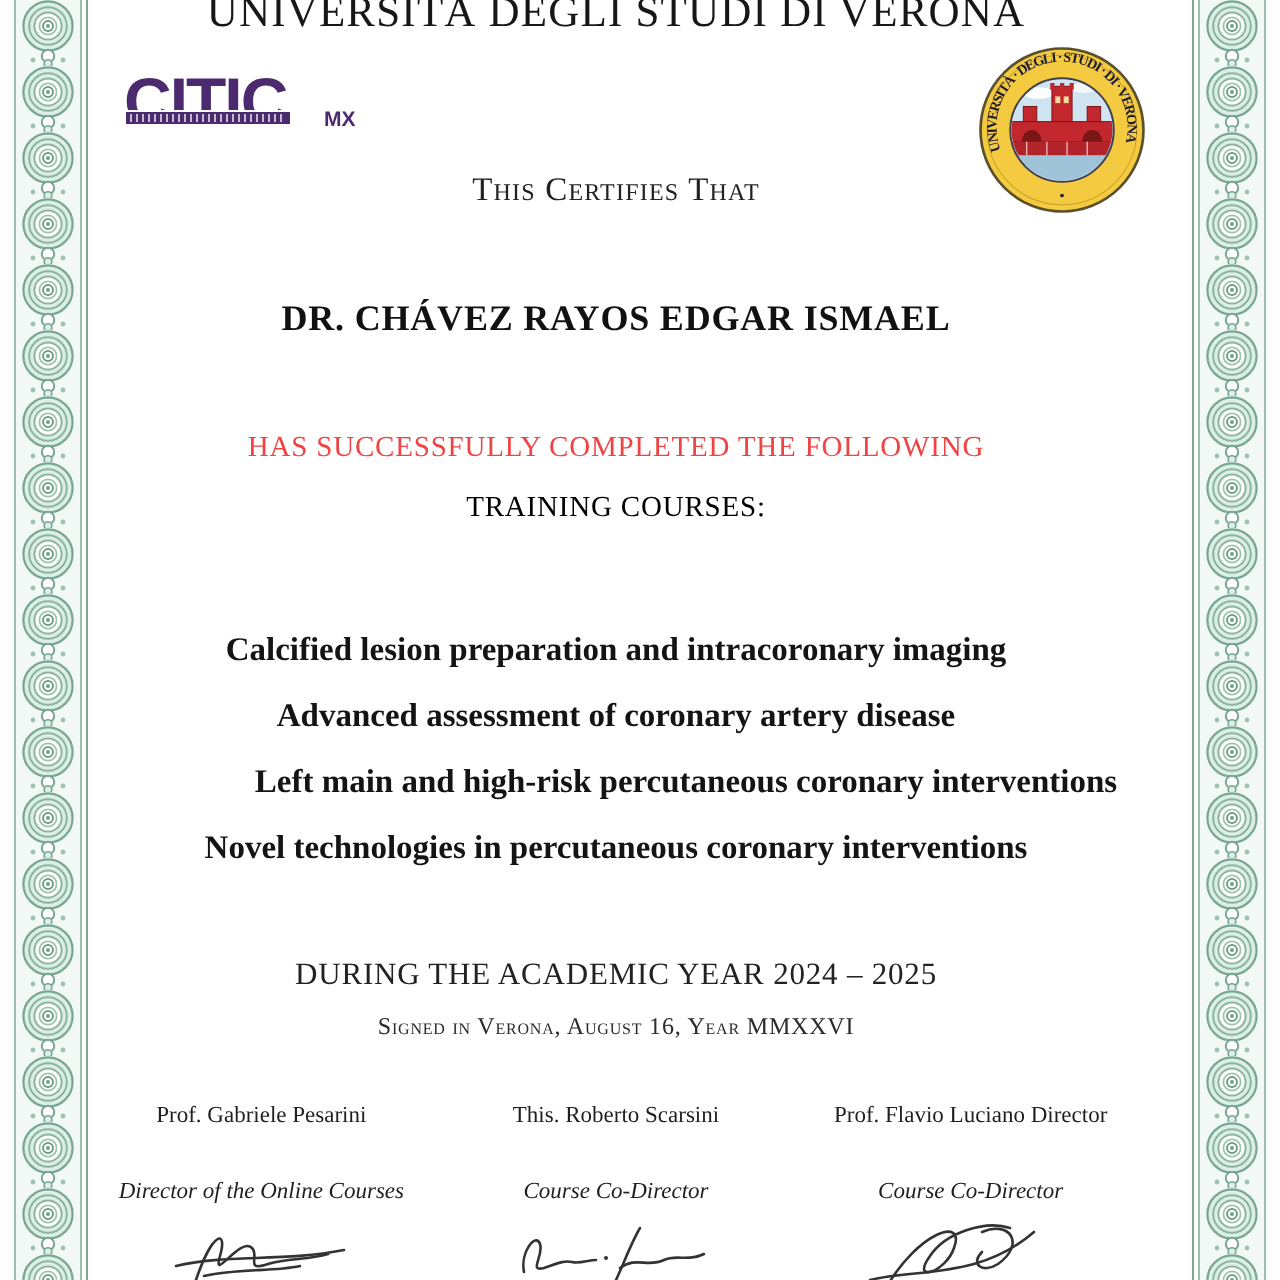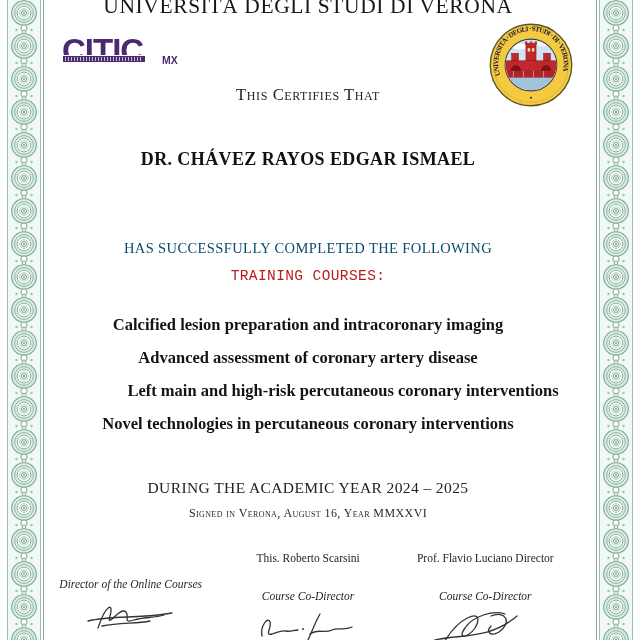--- a/index.html
+++ b/index.html
@@ -13,22 +13,22 @@
   .border-strip-right{left:599px;}
   .inner-rule{position:absolute;top:0;height:640px;width:1px;background:#7fa893;}
   .inner-rule-left{left:43px;}
   .inner-rule-right{left:596px;}
   
   .content{position:absolute;left:42px;top:0;width:532px;height:640px;}
   .center-line{position:absolute;left:0;width:100%;text-align:center;}
   .university-title{top:-6px;font-size:21.5px;letter-spacing:.6px;color:#171717;}
   .certifies-line{top:85px;font-size:16.5px;font-variant:small-caps;letter-spacing:.6px;color:#222;}
   .recipient-name{top:149px;font-size:18px;font-weight:bold;letter-spacing:.4px;color:#111;}
-  .completion-1{top:240px;font-size:14.5px;letter-spacing:.4px;color:#0c4a6e;}
-  .completion-2{top:268px;font-size:14.5px;letter-spacing:.4px;color:#b91c1c;font-family:Liberation Mono, monospace;}
+  .completion-1{top:216px;font-size:14.5px;letter-spacing:.4px;color:#ef4444;}
+  .completion-2{top:246px;font-size:14.5px;letter-spacing:.4px;color:#000000;}
   .course{font-size:16.5px;font-weight:bold;color:#141414;}
   .course-0{top:315px;}.course-1{top:348px;}.course-2{top:381px;margin-left:35px;}.course-3{top:414px;}
   .academic-year{top:479px;font-size:15.5px;letter-spacing:.4px;color:#222;}
   .signed-line{top:506px;font-size:12px;font-variant:small-caps;letter-spacing:.4px;color:#2a2a2a;}
   
   .citic-logo{position:absolute;left:62px;top:36px;width:116px;height:34px;}
   .citic-wordmark{
     font-family:"Liberation Sans", sans-serif;font-weight:800;font-size:33px;
     line-height:30px;color:#4c2a70;letter-spacing:-1px;
   }
@@ -157,20 +157,21 @@
     <div class="center-line course course-0">Calcified lesion preparation and intracoronary imaging</div>
     <div class="center-line course course-1">Advanced assessment of coronary artery disease</div>
     <div class="center-line course course-2">Left main and high-risk percutaneous coronary interventions</div>
     <div class="center-line course course-3">Novel technologies in percutaneous coronary interventions</div>
 
     <div class="center-line academic-year">DURING THE ACADEMIC YEAR 2024 – 2025</div>
     <div class="center-line signed-line">Signed in Verona, August 16, Year MMXXVI</div>
 
     <div class="signatories">
       <div class="signatory">
+        <div class="signatory-name">Prof. Gabriele Pesarini</div>
         <div class="signatory-role">Director of the Online Courses</div>
         <svg class="signature-scribble" width="110" height="52" viewBox="0 0 110 52">
           <g fill="none" stroke="#333" stroke-width="1.3" stroke-linecap="round">
             <path d="M22 34 C 30 10, 38 8, 34 22 C 30 36, 44 12, 50 18 C 54 22, 46 30, 58 26 C 68 23, 78 24, 88 21"></path>
             <path d="M12 27 C 36 21, 66 25, 96 19"></path>
             <path d="M26 32 C 44 28, 60 30, 74 27"></path>
           </g>
         </svg>
       </div>
       <div class="signatory">

